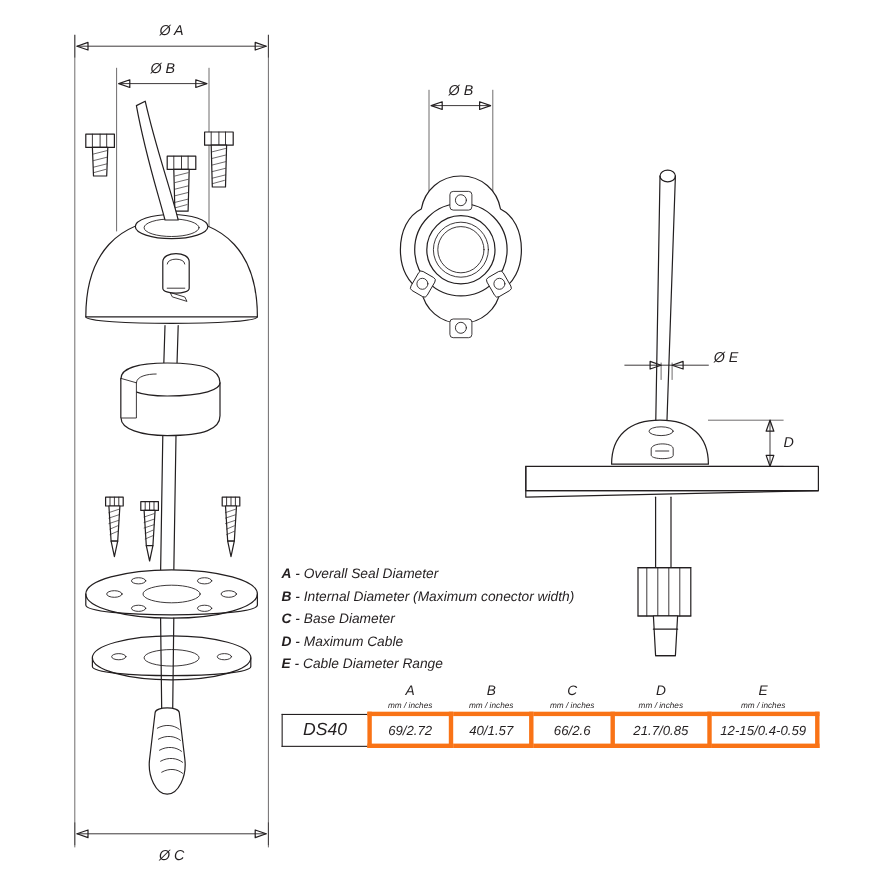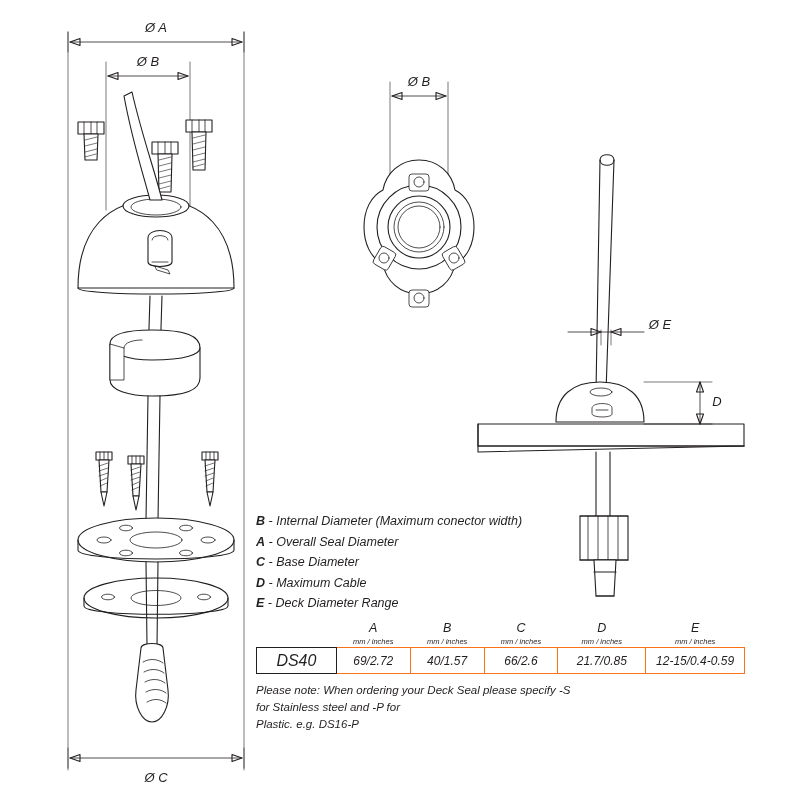--- a/index.html
+++ b/index.html
@@ -70,21 +70,21 @@
     color: #231f20;
   }
   .hdr-units {
     font-size: 7.5px;
     height: 12px;
     color: #231f20;
   }
   .val-cell {
     font-size: 12px;
     height: 25px;
-    border: 1px solid #f97316;
+    border: 4px solid #f97316;
   }
   .model-cell {
     font-size: 16px;
     height: 25px;
     border: 1px solid #231f20;
     text-align: left;
     padding-left: 10px;
   }
   .c-model { width: 80px; }
   .c-a { width: 74px; }
@@ -323,43 +323,43 @@
         <path class="ln" d="M580,560 L628,560"></path>
       </g>
       <path class="fillw" d="M594,560 L616,560 L614,596 L596,596 Z"></path>
       <path class="ln" d="M594,572 L616,572"></path>
       <path class="ln" d="M596,596 L614,596"></path>
     </g>
   </svg>
 
   <div id="legend">
     <div class="legend-row">
+      <span class="legend-key">A</span>
+      <span>-</span>
+      <span>Overall Seal Diameter</span>
+    </div>
+    <div class="legend-row">
       <span class="legend-key">B</span>
       <span>-</span>
       <span>Internal Diameter (Maximum conector width)</span>
     </div>
     <div class="legend-row">
-      <span class="legend-key">A</span>
-      <span>-</span>
-      <span>Overall Seal Diameter</span>
-    </div>
-    <div class="legend-row">
       <span class="legend-key">C</span>
       <span>-</span>
       <span>Base Diameter</span>
     </div>
     <div class="legend-row">
       <span class="legend-key">D</span>
       <span>-</span>
       <span>Maximum Cable</span>
     </div>
     <div class="legend-row">
       <span class="legend-key">E</span>
       <span>-</span>
-      <span>Deck Diameter Range</span>
+      <span>Cable Diameter Range</span>
     </div>
   </div>
 
   <table id="spec-table">
     <thead>
       <tr>
         <th class="hdr-letter c-model"></th>
         <th class="hdr-letter c-a">A</th>
         <th class="hdr-letter c-b">B</th>
         <th class="hdr-letter c-c">C</th>
@@ -380,18 +380,14 @@
         <td class="model-cell">DS40</td>
         <td class="val-cell">69/2.72</td>
         <td class="val-cell">40/1.57</td>
         <td class="val-cell">66/2.6</td>
         <td class="val-cell">21.7/0.85</td>
         <td class="val-cell">12-15/0.4-0.59</td>
       </tr>
     </tbody>
   </table>
 
-  <div id="note">
-    <div>Please note: When ordering your Deck Seal please specify -S for Stainless steel and -P for</div>
-    <div>Plastic.  e.g. DS16-P</div>
-  </div>
 
 </div>
 
 </body></html>

